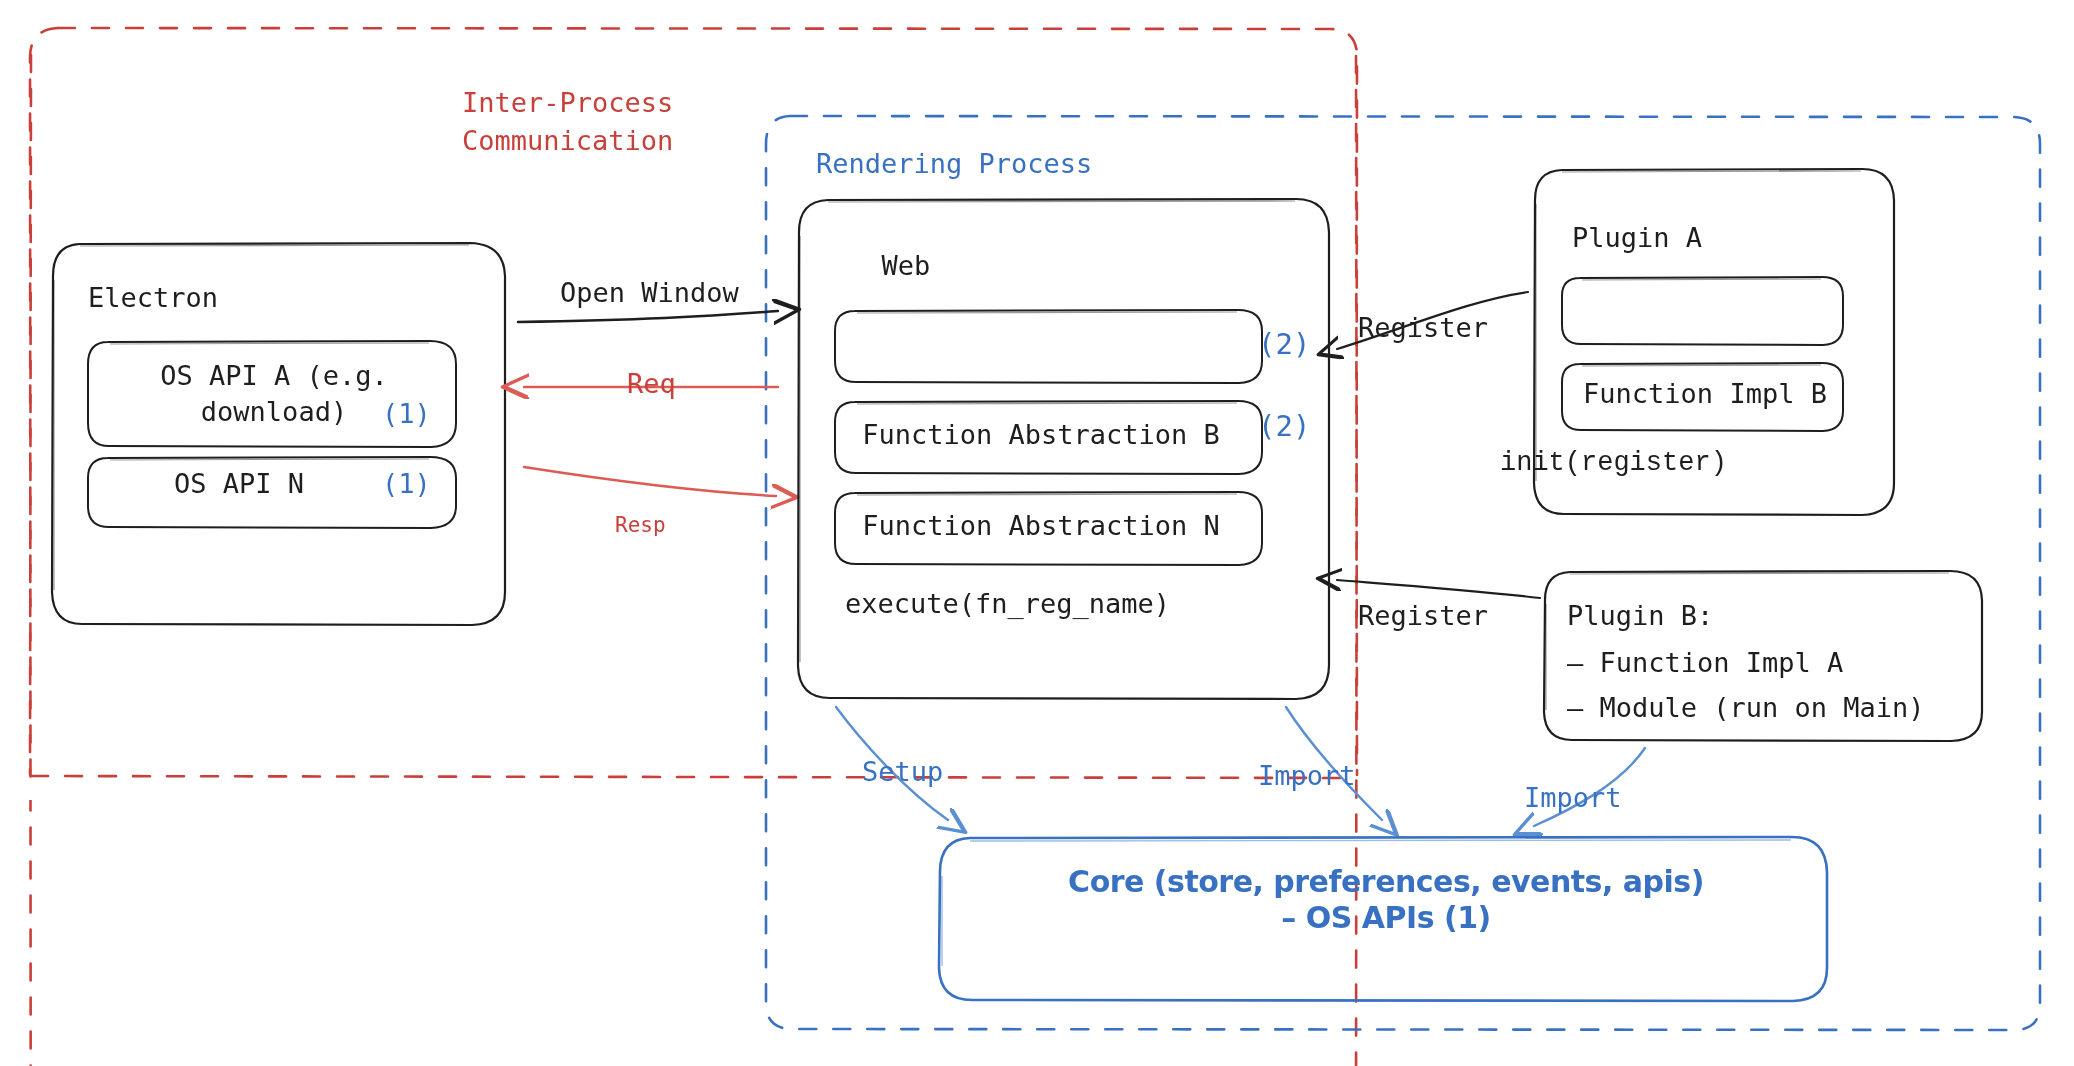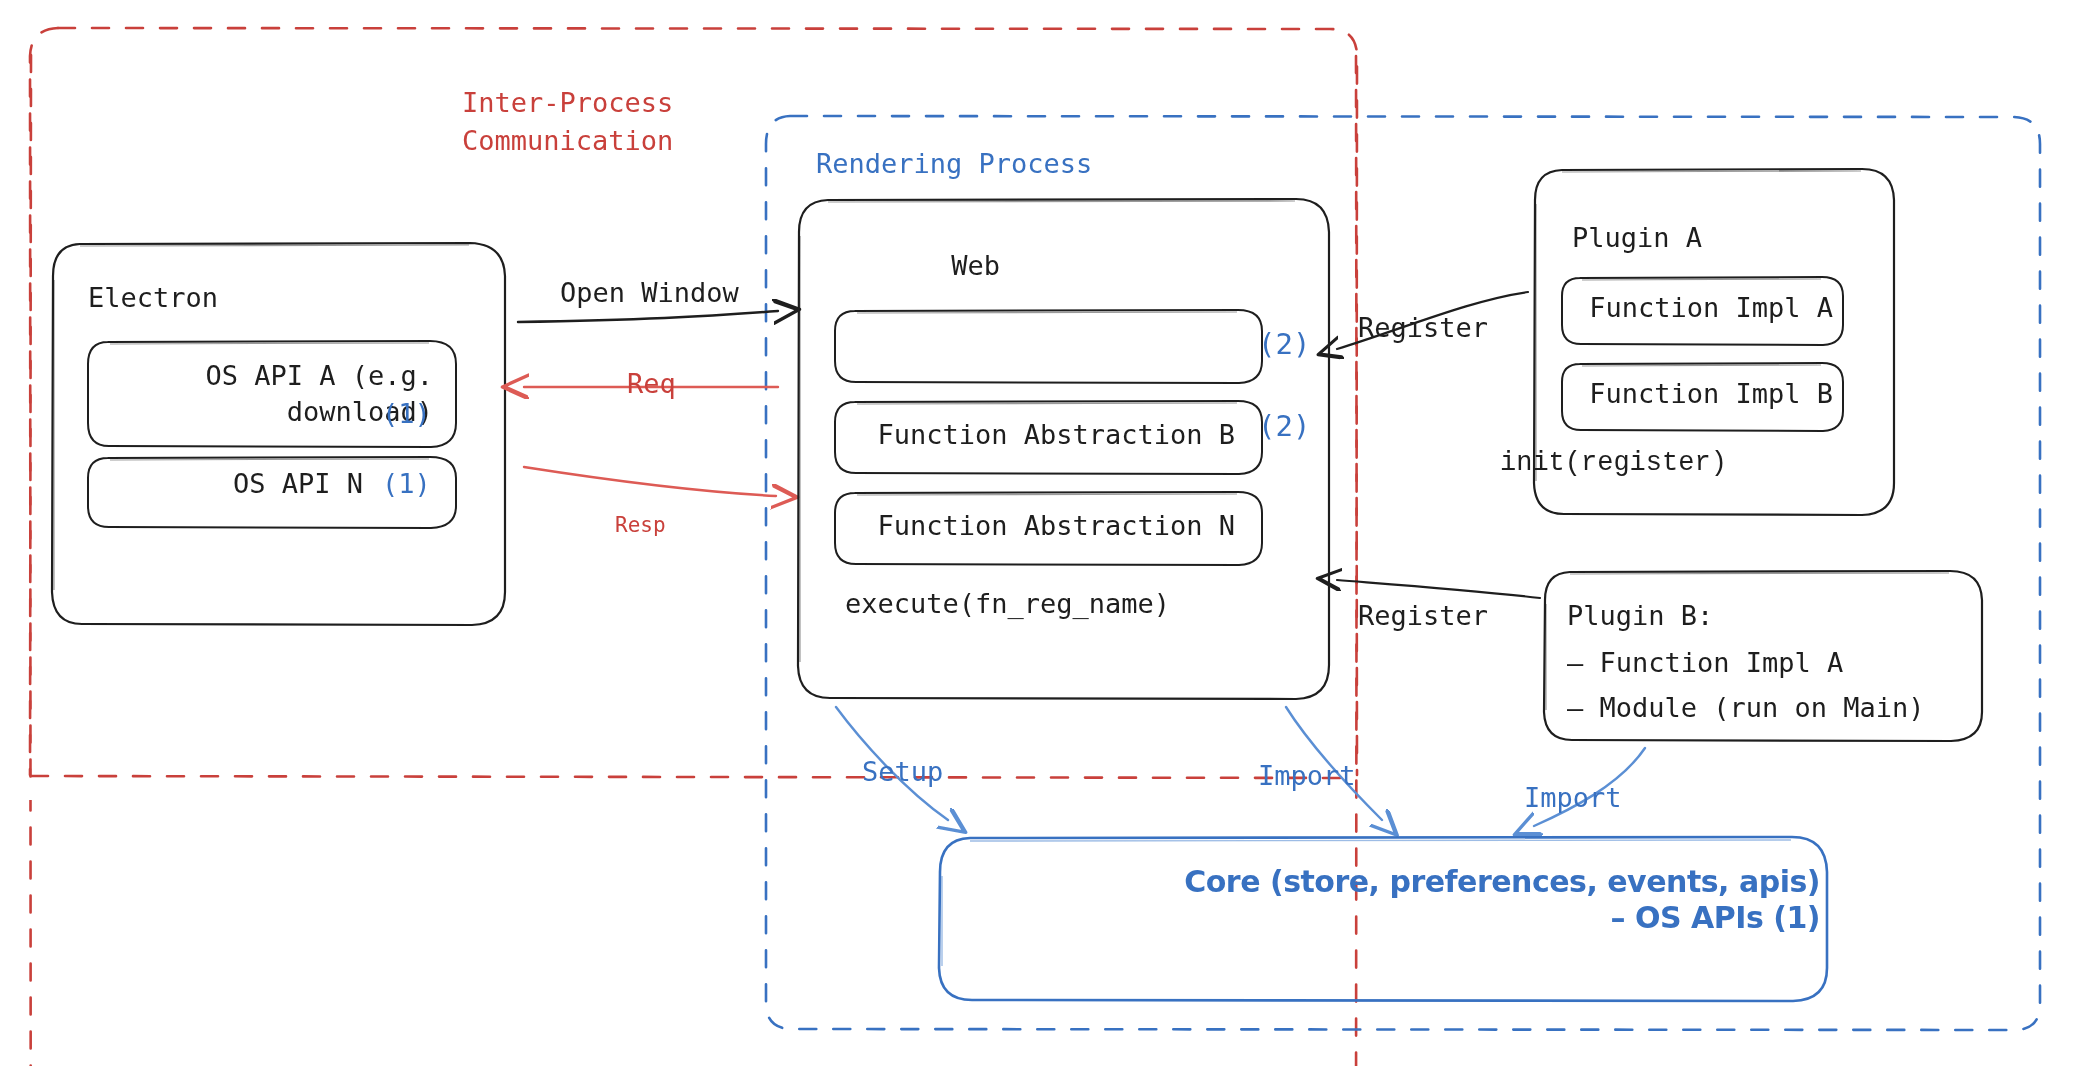--- a/index.html
+++ b/index.html
@@ -23,21 +23,21 @@
     height: 1066px;
     pointer-events: none;
   }
   .lbl {
     position: absolute;
     white-space: pre;
     line-height: 1.32;
     color: #1e1e1e;
     font-family: "DejaVu Sans Mono", "Liberation Mono", monospace;
   }
-  .ctr { text-align: right; }
+  .ctr { text-align: center; padding-left: 6px; }
   .red { color: #c9403b; }
   .blue { color: #3871c1; }
   .blue-hand {
     color: #3871c1;
     font-family: "DejaVu Sans", "Liberation Sans", sans-serif;
     font-weight: 700;
     letter-spacing: -0.5px;
   }
 
   
@@ -239,21 +239,20 @@
   <div class="lbl blue" id="fa-a-tag">(2)</div>
   <div class="lbl ctr" id="fa-b-text">Function Abstraction B</div>
   <div class="lbl blue" id="fa-b-tag">(2)</div>
   <div class="lbl ctr" id="fa-n-text">Function Abstraction N</div>
   <div class="lbl" id="execute-text">execute(fn_reg_name)</div>
 
   <div class="lbl" id="register-1">Register</div>
   <div class="lbl" id="register-2">Register</div>
 
   <div class="lbl" id="plugin-a-title">Plugin A</div>
-  <div class="lbl ctr" id="fi-a-text">Function Impl A</div>
   <div class="lbl ctr" id="fi-b-text">Function Impl B</div>
   <div class="lbl" id="init-text">init(register)</div>
 
   <div class="lbl" id="plugin-b-title">Plugin B:</div>
   <div class="lbl" id="plugin-b-l1">– Function Impl A</div>
   <div class="lbl" id="plugin-b-l2">– Module (run on Main)</div>
 
   <div class="lbl blue" id="setup-lbl">Setup</div>
   <div class="lbl blue" id="import-lbl">Import</div>
   <div class="lbl blue" id="import2-lbl">Import</div>

